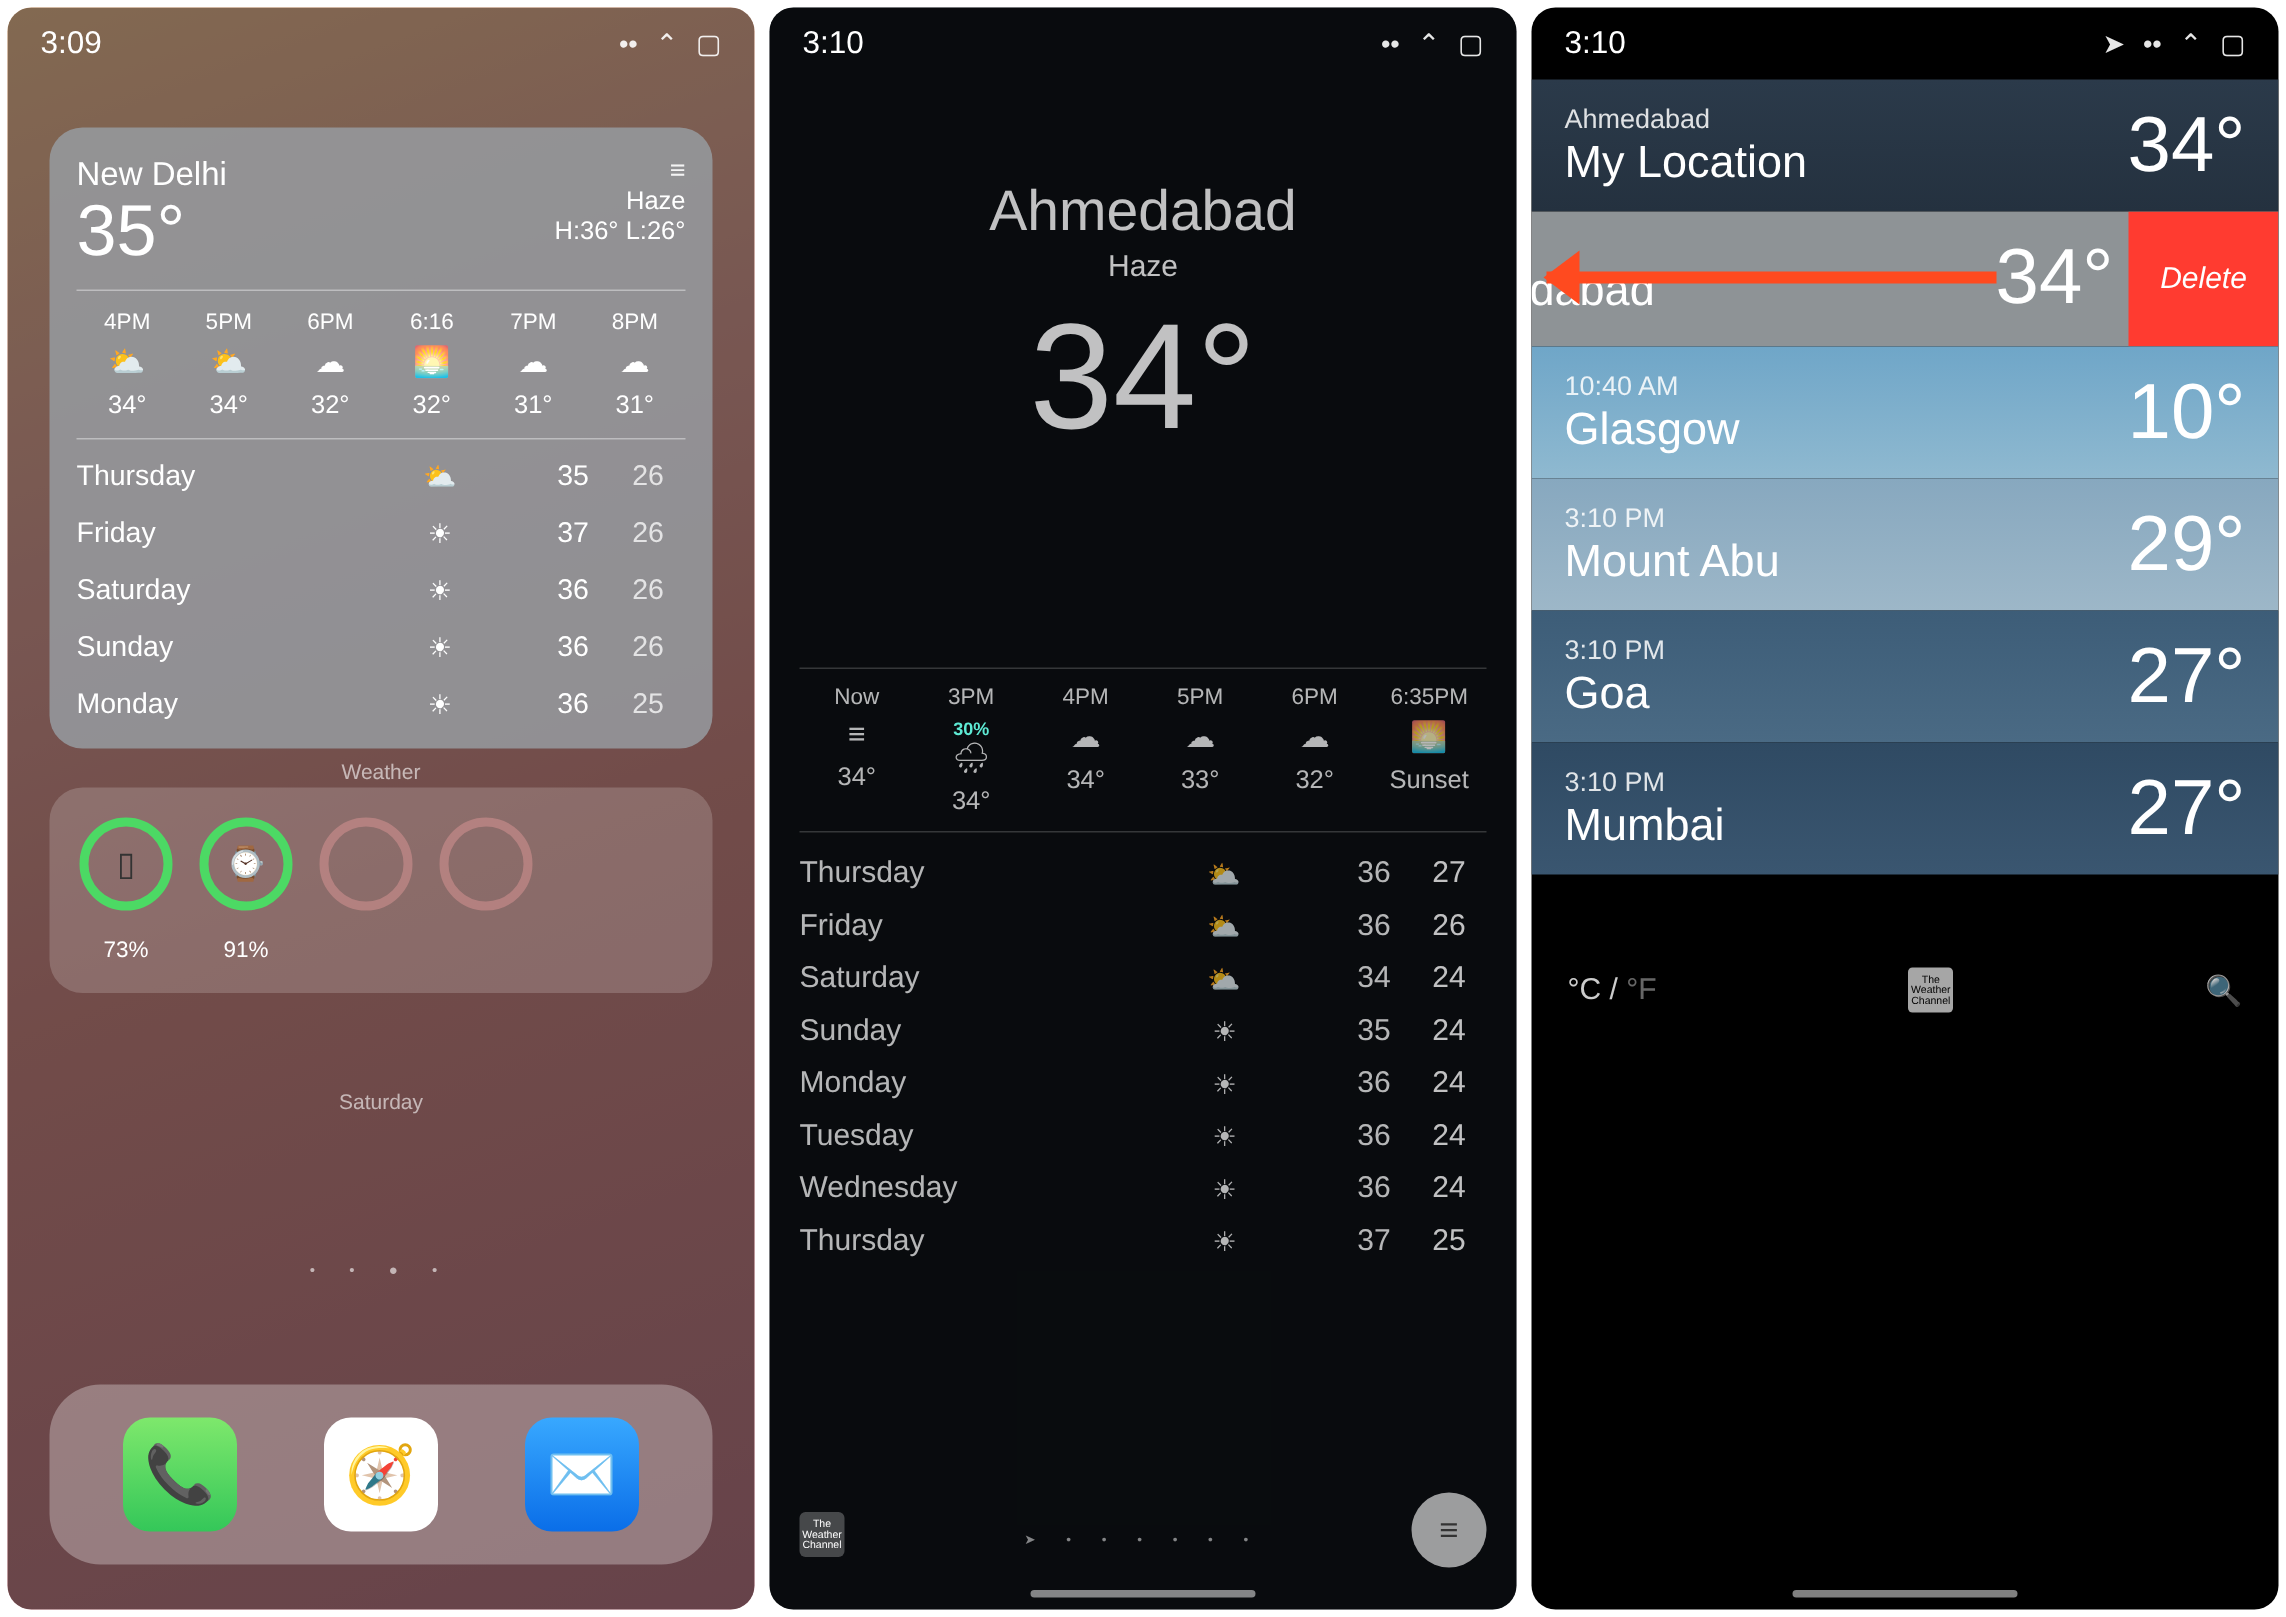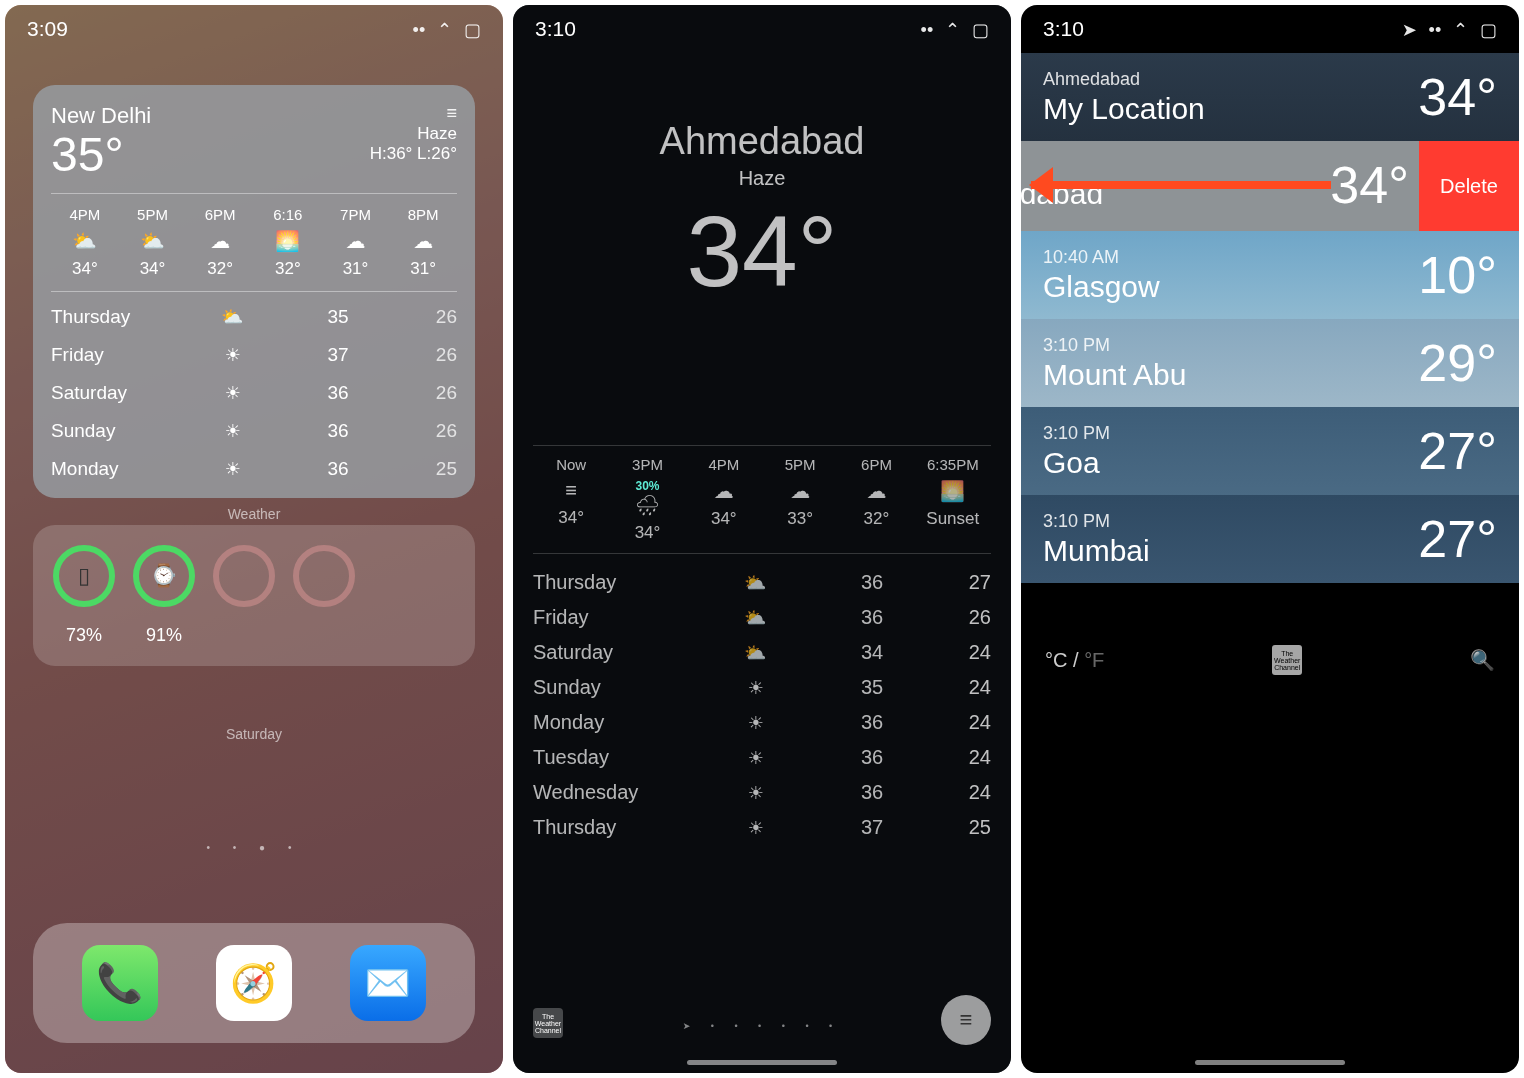--- a/index.html
+++ b/index.html
@@ -15,31 +15,31 @@
   .w-city { font-size:22px; font-weight:500; }
   .w-temp { font-size:48px; font-weight:300; line-height:1; margin-top:2px; }
   .w-right { text-align:right; font-size:17px; }
   .w-haze-icon { font-size:18px; opacity:.9; display:block; }
   .hourly { display:flex; justify-content:space-between; border-top:1px solid rgba(255,255,255,.4); border-bottom:1px solid rgba(255,255,255,.4); padding:12px 0; margin-top:14px; }
   .hr { text-align:center; flex:1; font-size:15px; }
   .hr .htime { font-size:15px; margin-bottom:6px; }
   .hr .hicon { font-size:20px; margin-bottom:6px; }
   .hr .htemp { font-size:17px; }
   .daily { margin-top:6px; }
-  .drow { display:flex; align-items:center; padding:8px 0; font-size:19px;gap:44px; }
+  .drow { display:flex; align-items:center; padding:8px 0; font-size:19px; }
   .drow .dday { flex:1.4; }
   .drow .dicon { flex:1; text-align:center; font-size:18px; }
   .drow .dhi { width:50px; text-align:center; }
-  .drow .dlo { width:50px; text-align:right; color:rgba(255,255,255,.75); }
+  .drow .dlo { width:50px; text-align:center; color:rgba(255,255,255,.75); }
   .widget-label { text-align:center; font-size:14px; color:rgba(255,255,255,.6); margin-top:21px; }
   .batteries { position:absolute; top:520px; left:28px; right:28px; background:rgba(255,255,255,.18); border-radius:22px; padding:20px; }
   .rings { display:flex; gap:18px; }
   .ring { width:62px; height:62px; border-radius:50%; border:6px solid #4cd964; display:flex; align-items:center; justify-content:center; font-size:22px; color:#333; }
   .ring.empty { border-color:rgba(220,150,150,.5); }
-  .pcts { display:flex; gap:18px; margin-top:18px; font-size:18px; }
+  .pcts { display:flex; gap:18px; margin-top:18px; font-size:15px; }
   .pcts span { width:62px; text-align:center; }
   .page-dots { position:absolute; bottom:220px; left:0; right:0; text-align:center; font-size:10px; letter-spacing:10px; color:rgba(255,255,255,.6); }
   .dock { position:absolute; bottom:30px; left:28px; right:28px; height:120px; background:rgba(255,255,255,.3); border-radius:34px; display:flex; justify-content:space-around; align-items:center; padding:0 20px; }
   .app { width:76px; height:76px; border-radius:18px; display:flex; align-items:center; justify-content:center; font-size:38px; color:#fff; }
   .app.phone-app { background:linear-gradient(#7ee86c,#34c759); }
   .app.safari-app { background:#fff; color:#1f7bff; }
   .app.mail-app { background:linear-gradient(#38a8ff,#0a6ee8); }
   
   .s2 { background:#141a20; }
   .s2 .dim2 { position:absolute; inset:0; background:rgba(0,0,0,.55); }
@@ -59,21 +59,21 @@
   
   .s3 { background:#000; }
   .city-row { position:relative; padding:14px 22px; display:flex; justify-content:space-between; align-items:center; color:#fff; }
   .city-row .meta { font-size:18px; color:rgba(255,255,255,.85); }
   .city-row .cname { font-size:30px; font-weight:400; margin-top:2px; }
   .city-row .ctemp { font-size:52px; font-weight:200; }
   .row-myloc { background:linear-gradient(#2b3a4a,#24313f); margin-top:48px; }
   .row-swiped { background:#8e9396; height:90px; position:relative; overflow:hidden; }
   .row-swiped .swiped-label { font-size:30px; position:absolute; left:-18px; bottom:20px; }
   .row-swiped .ctemp { position:absolute; right:110px; top:14px; }
-  .delete-btn { position:absolute; right:0; top:0; bottom:0; width:100px; background:#ff3b30; display:flex; align-items:center; justify-content:center; font-size:20px; }
+  .delete-btn { position:absolute; right:0; top:0; bottom:0; width:100px; background:#ff3b30; display:flex; align-items:center; justify-content:center; font-size:20px;font-style:italic; }
   .arrow { position:absolute; left:10px; top:40px; height:8px; width:300px; background:#ff4a1f; }
   .arrow::before { content:""; position:absolute; left:-20px; top:-14px; border:18px solid transparent; border-right:24px solid #ff4a1f; }
   .row-glasgow { background:linear-gradient(#6fa6c8,#8fb9d0); }
   .row-mtabu  { background:linear-gradient(#87a8bf,#9db7c8); }
   .row-goa    { background:linear-gradient(#3d5d78,#4a6a84); }
   .row-mumbai { background:linear-gradient(#2f4a63,#3a5670); }
   .bottom-bar { position:absolute; left:0; right:0; display:flex; justify-content:space-between; align-items:center; padding:16px 24px; color:rgba(255,255,255,.8); font-size:20px; }
   .unit-f { color:rgba(255,255,255,.4); }
   .twc3 { width:30px; height:30px; background:rgba(255,255,255,.65); border-radius:3px; font-size:7px; display:flex; align-items:center; justify-content:center; text-align:center; color:#000; line-height:1; }
   .home-ind { position:absolute; bottom:8px; left:50%; transform:translateX(-50%); width:150px; height:5px; background:rgba(255,255,255,.5); border-radius:3px; }

